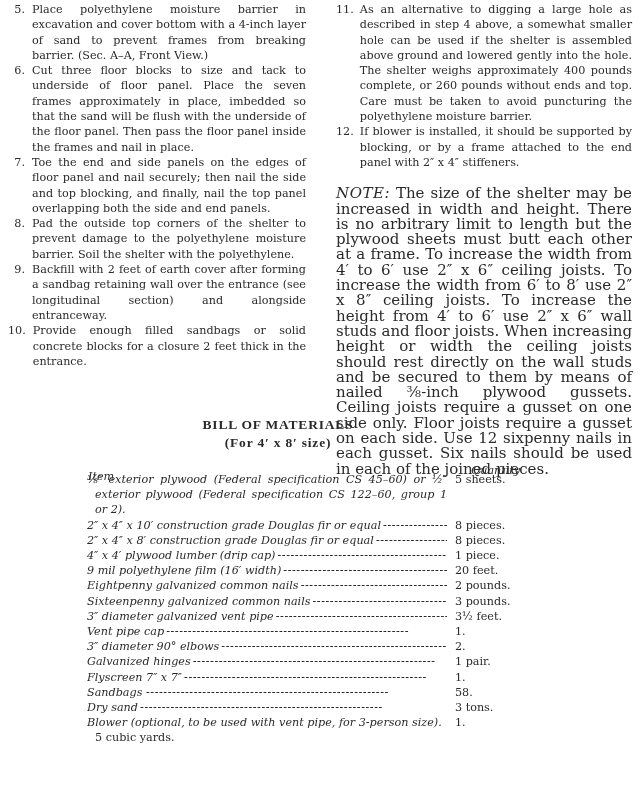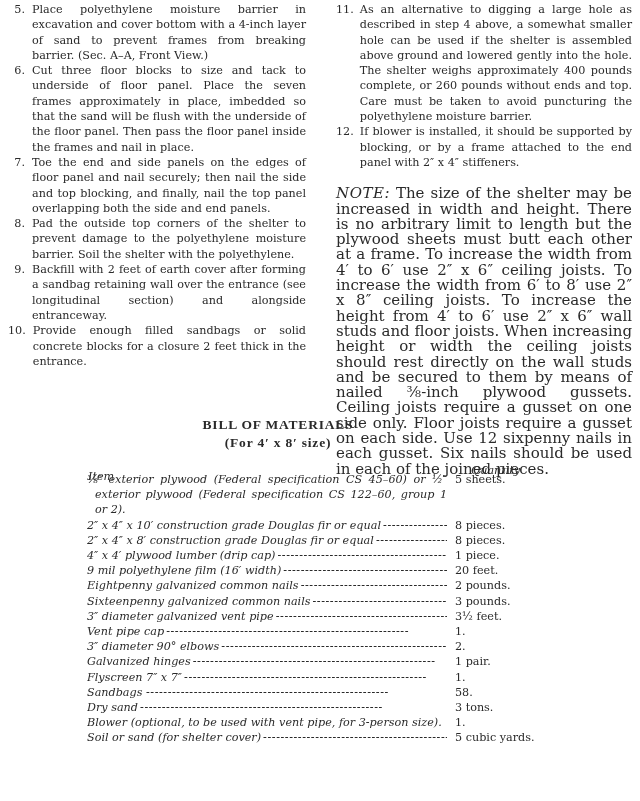--- a/index.html
+++ b/index.html
@@ -155,17 +155,16 @@
       </div>
       <div class="row">
         <span class="item leader">Dry sand</span>
         <span class="qty">3 tons.</span>
       </div>
       <div class="row">
         <span class="item wrap">Blower (optional, to be used with vent pipe, for 3-person size).</span>
         <span class="qty">1.</span>
       </div>
       <div class="row">
-        <span class="item leader">Soil or sand (for shelter cover)</span>
         <span class="qty">5 cubic yards.</span>
       </div>
     </div>
 </div>
 
 </body></html>

